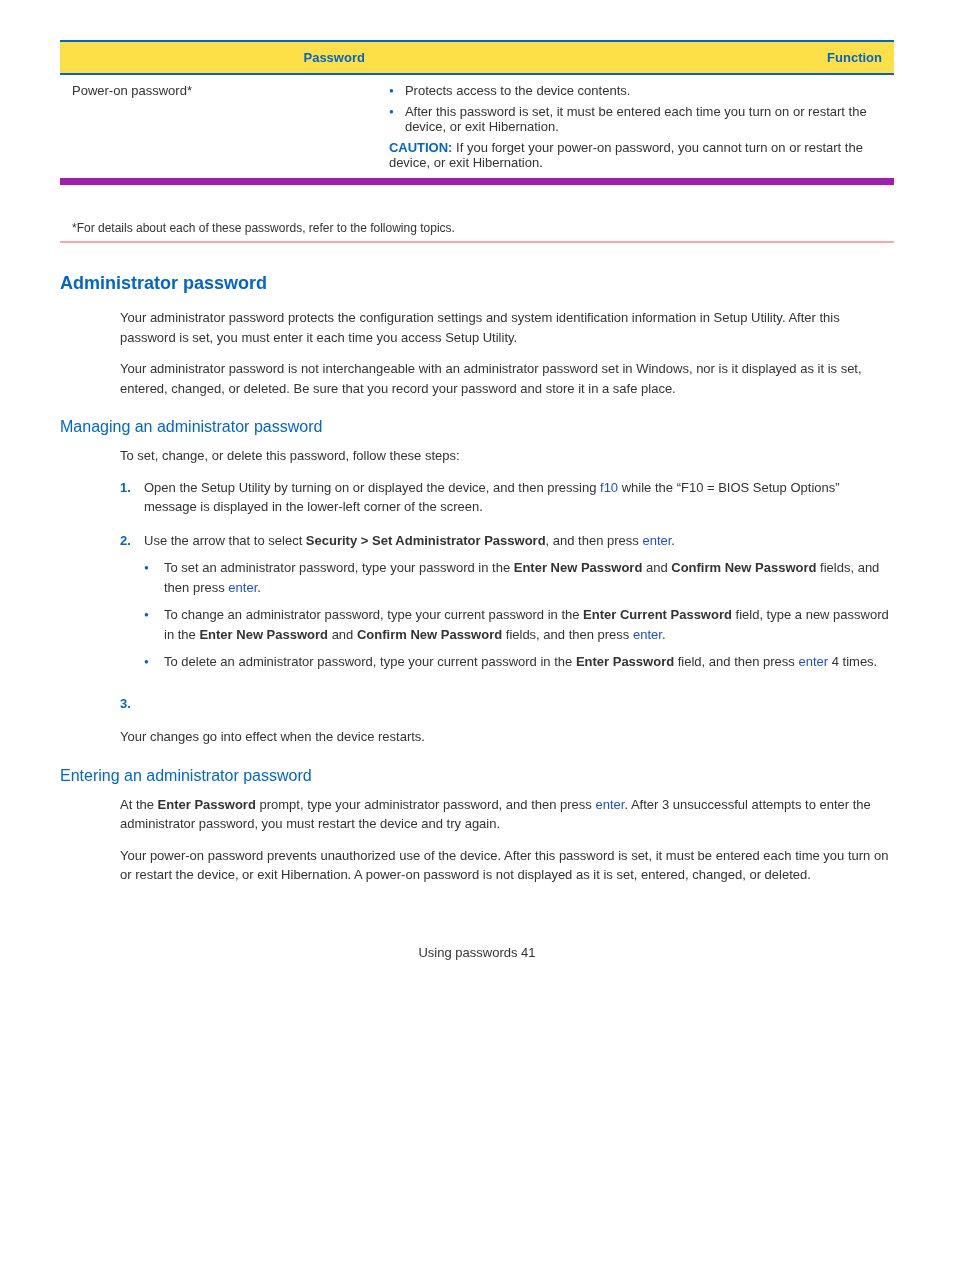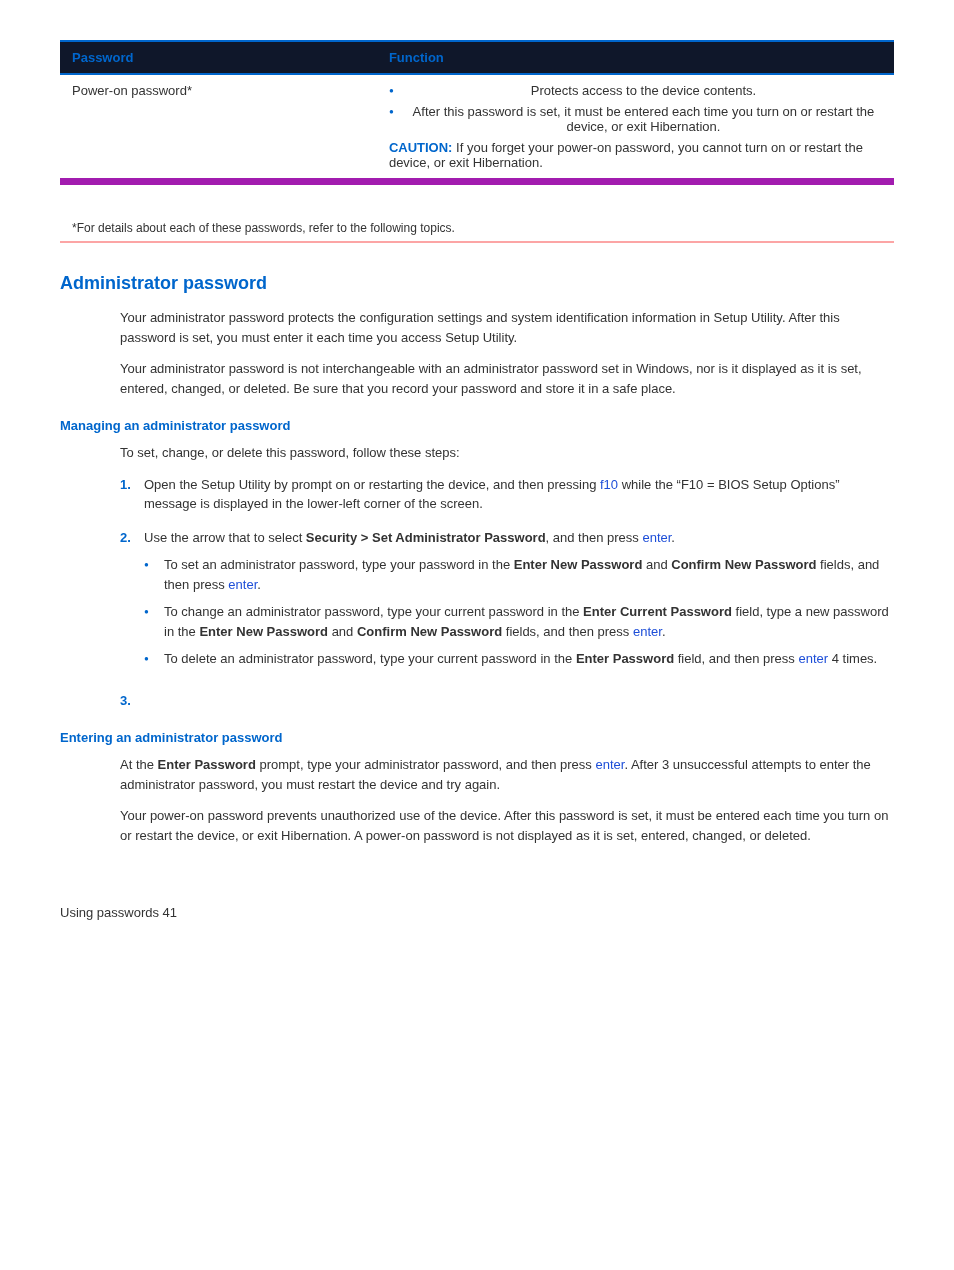--- a/index.html
+++ b/index.html
@@ -29,42 +29,41 @@
     }
     .password-table thead tr {
       border-top: 2px solid #0066cc;
       border-bottom: 2px solid #0066cc;
     }
     .password-table thead th {
       color: #0066cc;
       font-weight: bold;
       font-size: 13px;
       padding: 8px 12px;
-      text-align: left;
-      background: #0f172a;
+      text-align: right;
+      background: #fde047;
     }
     .password-table tbody tr {
       border-bottom: 7px solid #a21caf;
     }
     .password-table tbody td {
       padding: 8px 12px;
       vertical-align: top;
       font-size: 13px;
     }
     .password-table .col-password {
       width: 38%;
     }
     .password-table .col-function {
       width: 62%;
     }
     .bullet-list {
       list-style: none;
       padding: 0;
       margin: 0;
-      text-align: center;
     }
     .bullet-list li {
       padding-left: 16px;
       position: relative;
       margin-bottom: 6px;
       font-size: 13px;
     }
     .bullet-list li::before {
       content: "●";
       color: #0066cc;
@@ -93,22 +92,22 @@
     
     .section-heading-1 {
       color: #0066cc;
       font-size: 18px;
       font-weight: bold;
       margin-bottom: 14px;
       margin-top: 30px;
     }
     .section-heading-2 {
       color: #0066cc;
-      font-size: 13px;
-      font-weight: bold;
+      font-size: 16px;
+      font-weight: normal;
       margin-bottom: 10px;
       margin-top: 20px;
     }
 
     
     .body-para {
       font-size: 13px;
       color: #333;
       margin-bottom: 12px;
       line-height: 1.5;
@@ -158,21 +157,21 @@
     .link-blue {
       color: #1d4ed8;
     }
     strong {
       font-weight: bold;
     }
 
     
     .page-footer {
       margin-top: 60px;
-      text-align: left;
+      text-align: center;
       font-size: 13px;
       color: #333;
     }
   </style>
 </head>
 <body>
 
 <div class="page-content">
 
   <table class="password-table">
@@ -205,21 +204,21 @@
   <p class="body-para">Your administrator password is not interchangeable with an administrator password set in Windows, nor is it displayed as it is set, entered, changed, or deleted. Be sure that you record your password and store it in a safe place.</p>
 
   <h3 class="section-heading-2">Managing an administrator password</h3>
   <p class="body-para">To set, change, or delete this password, follow these steps:</p>
 
   <div class="numbered-list">
 
     <div class="numbered-item">
       <span class="num">1.</span>
       <div class="content">
-        <span>Open the Setup Utility by prompt on or restarting the device, and then pressing </span><span class="link-blue">f10</span><span> while the “F10 = BIOS Setup Options” message is displayed in the lower-left corner of the screen.</span>
+        <span>Open the Setup Utility by turning on or displayed the device, and then pressing </span><span class="link-blue">f10</span><span> while the “F10 = BIOS Setup Options” message is displayed in the lower-left corner of the screen.</span>
       </div>
     </div>
 
     <div class="numbered-item">
       <span class="num">2.</span>
       <div class="content">
         <span>Use the arrow that to select </span><strong>Security &gt; Set Administrator Password</strong><span>, and then press </span><span class="link-blue">enter</span><span>.</span>
         <ul class="sub-bullets">
 
           <li>
@@ -236,20 +235,21 @@
         </ul>
       </div>
     </div>
 
     <div class="numbered-item">
       <span class="num">3.</span>
     </div>
 
   </div>
 
+  <p class="body-para">Your changes go into effect when the device restarts.</p>
 
   <h3 class="section-heading-2">Entering an administrator password</h3>
   <p class="body-para">
     <span>At the </span><strong>Enter Password</strong><span> prompt, type your administrator password, and then press </span><span class="link-blue">enter</span><span>. After 3 unsuccessful attempts to enter the administrator password, you must restart the device and try again.</span>
   </p>
 
   <p class="body-para">Your power-on password prevents unauthorized use of the device. After this password is set, it must be entered each time you turn on or restart the device, or exit Hibernation. A power-on password is not displayed as it is set, entered, changed, or deleted.</p>
 
   <div class="page-footer">
     <span>Using passwords    41</span>

